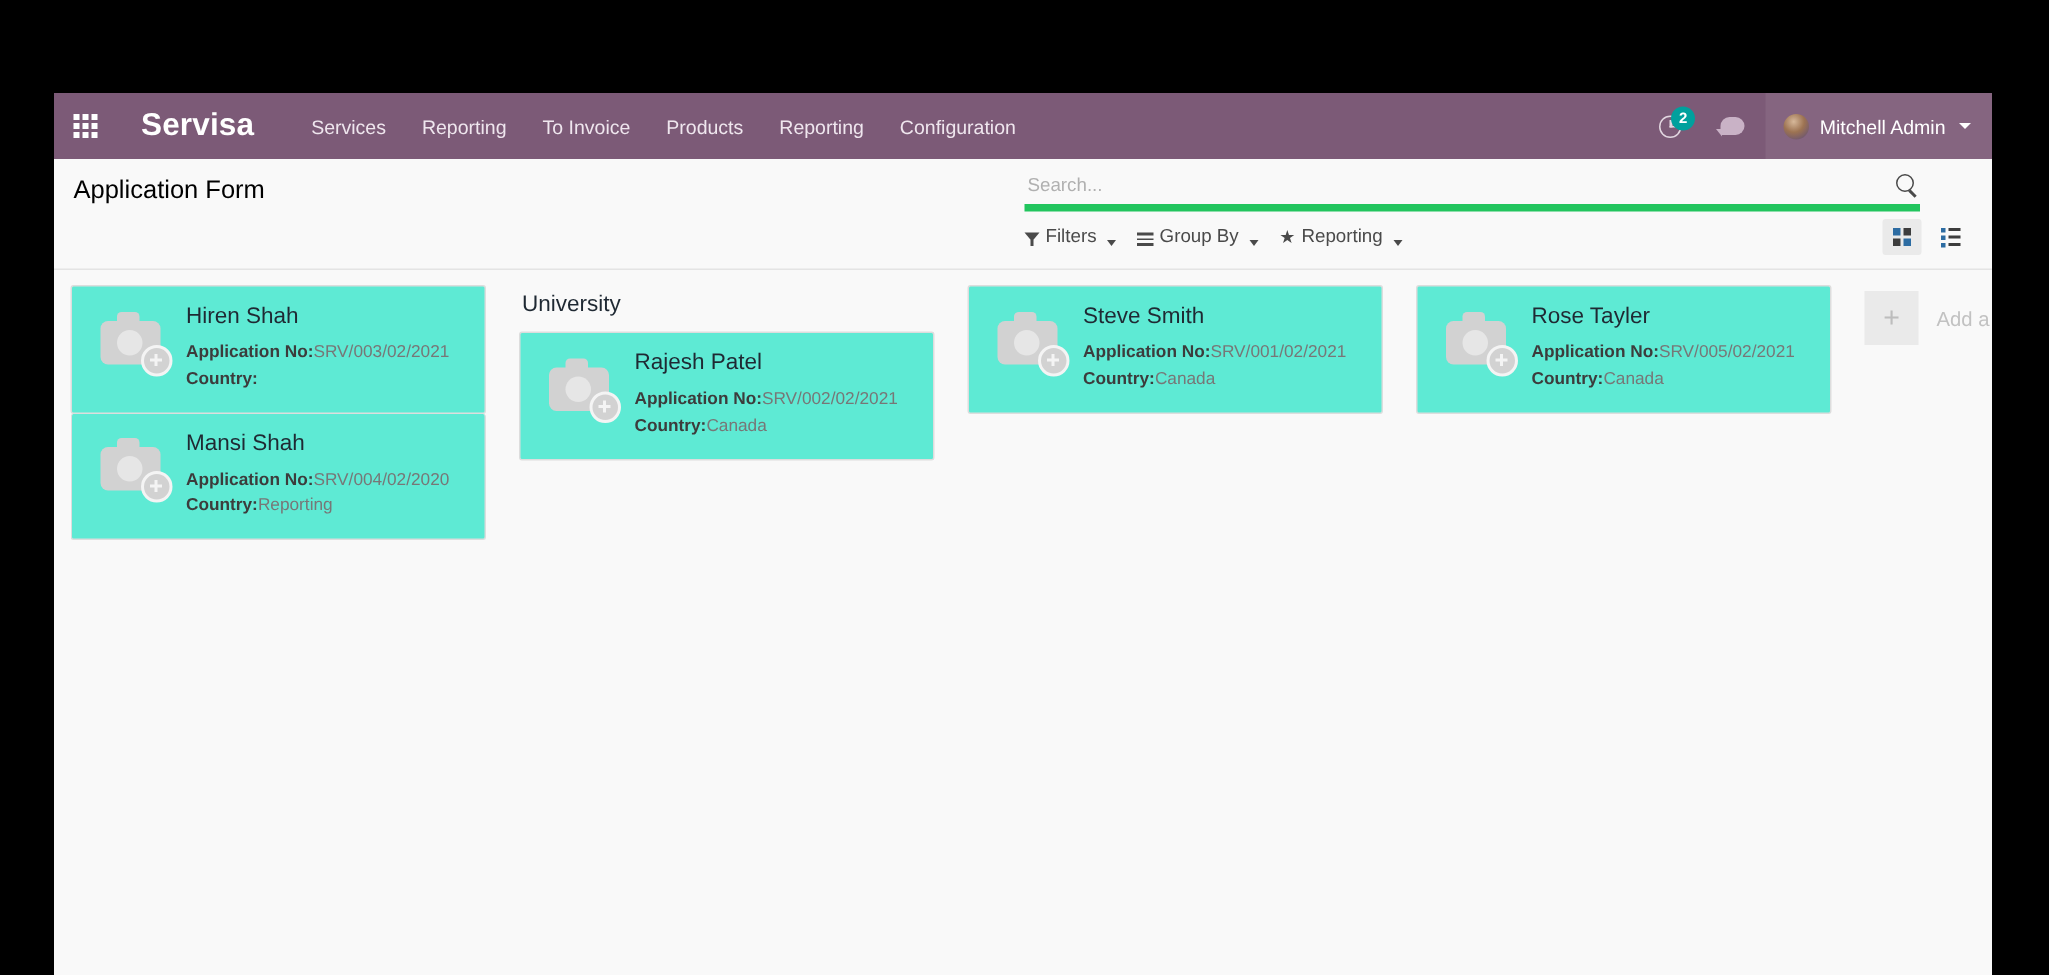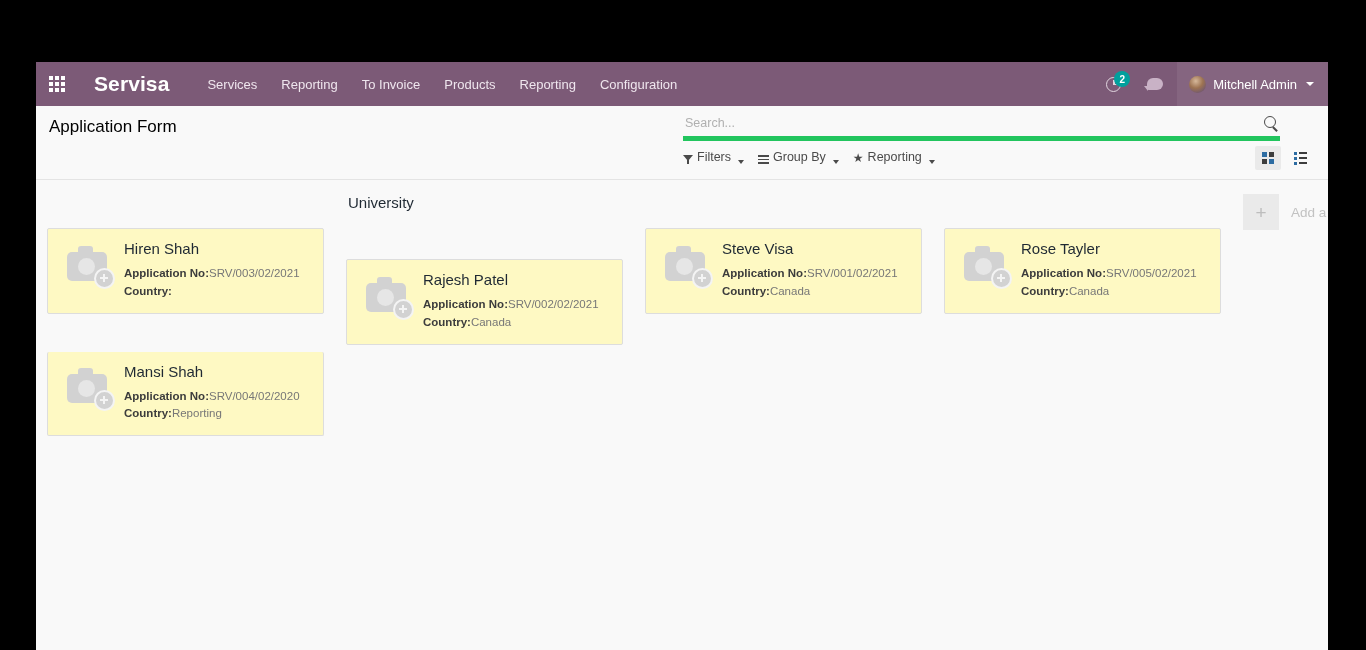--- a/index.html
+++ b/index.html
@@ -272,29 +272,28 @@
     padding: 0 11px;
   }
   .col-title {
     font-size: 15px;
     color: #1f2933;
     font-weight: 400;
     padding: 4px 2px 10px 2px;
     cursor: pointer;
   }
   .kcard {
-    background: #fef9c3;
+    background: #5eead4;
     border: 1px solid #dddddd;
     border-radius: 2px;
     padding: 10px 12px 12px 12px;
     display: flex;
     gap: 10px;
     margin-bottom: 0;
     cursor: pointer;
-    margin-top: 38px;
   }
   .kcard + .kcard { border-top: none; justify-content: flex-end; }
   .kcard-img {
     width: 54px; height: 54px;
     flex: none;
     display: flex; align-items: center; justify-content: center;
   }
   .cam {
     position: relative;
     width: 40px; height: 29px;
@@ -552,21 +551,21 @@
     <div class="kanban-col">
 
       <div class="kcard">
         <div class="kcard-img">
           <span class="cam">
             <span class="lens"></span>
               <span class="plus"></span>
           </span>
         </div>
         <div class="kcard-body">
-          <div class="kcard-name">Steve Visa</div>
+          <div class="kcard-name">Steve Smith</div>
           <div class="kcard-row">
             <b>Application No:</b><span>SRV/001/02/2021</span>
           </div>
           <div class="kcard-row">
             <b>Country:</b><span>Canada</span>
           </div>
         </div>
       </div>
     </div>
 

